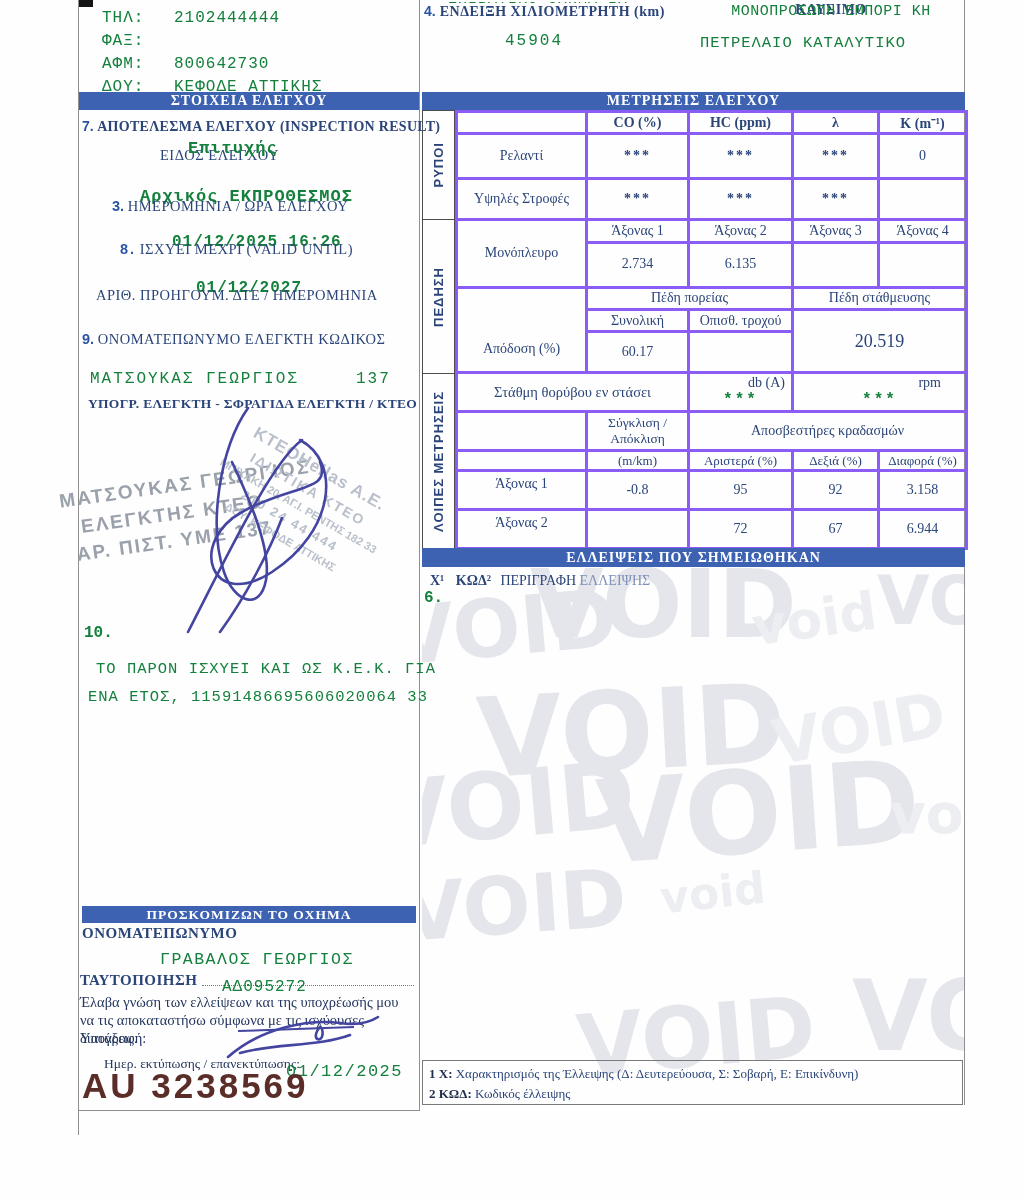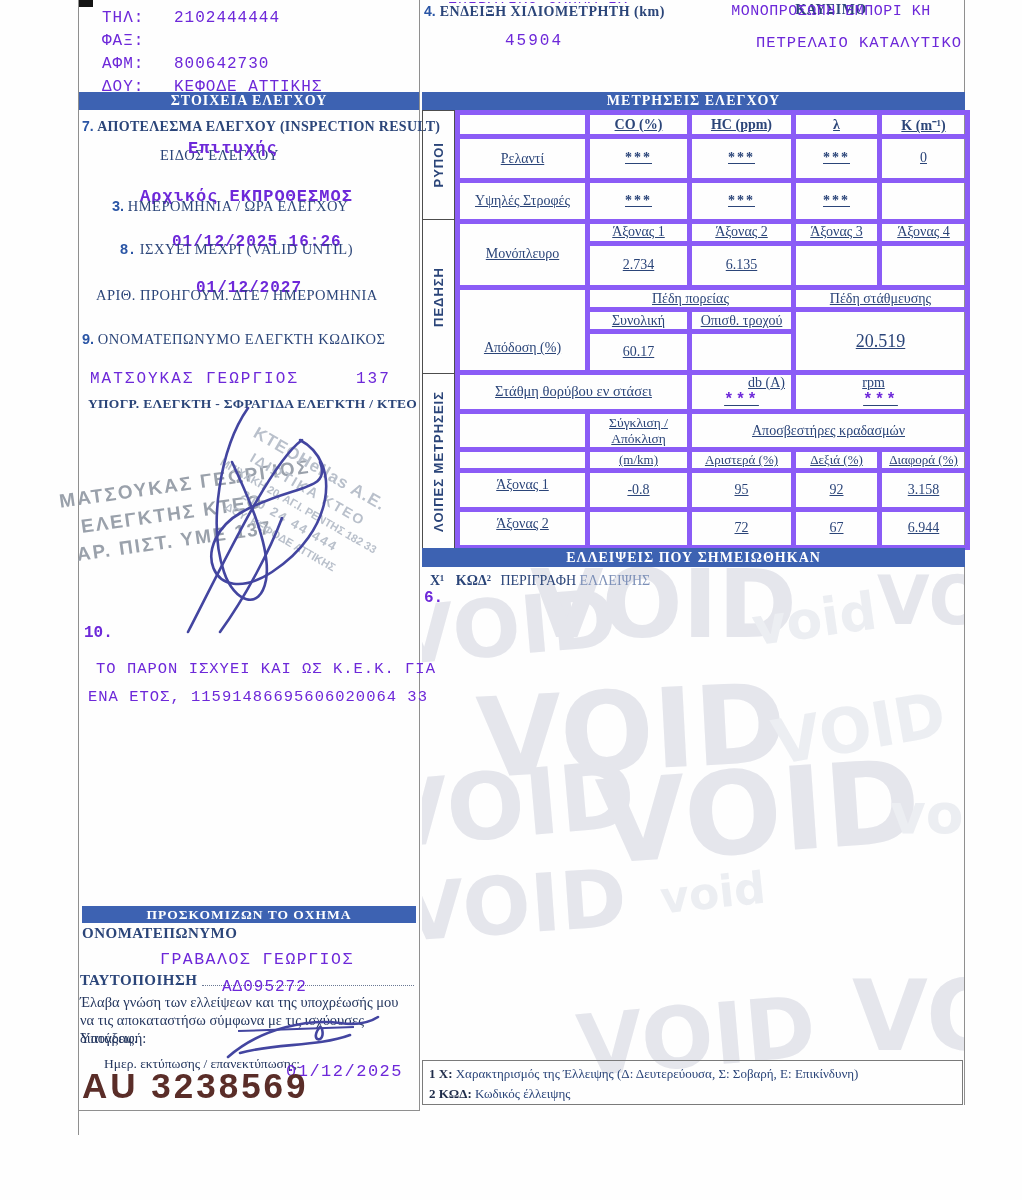--- a/index.html
+++ b/index.html
@@ -1,33 +1,33 @@
 <!DOCTYPE html>
 <html><head>
 <meta charset="utf-8">
 <style>
   html,body{margin:0;padding:0;background:#ffffff;}
   #page{position:relative;width:1022px;height:1200px;background:#fefefe;overflow:hidden;
         font-family:"Liberation Serif",serif;}
   .abs{position:absolute;}
-  .mono{font-family:"Liberation Mono",monospace;color:#6d28d9;}
+  .mono{font-family:"Liberation Mono",monospace;color:#15803d;}
   .sans{font-family:"Liberation Sans",sans-serif;}
   .navy{color:#2b4579;}
   .navylight{color:#7d90b8;}
   .num{color:#2a55a5;font-weight:bold;font-family:"Liberation Sans",sans-serif;}
   .bar{background:#3d62b2;color:#ffffff;text-align:center;font-weight:bold;
        font-size:14px;line-height:18px;letter-spacing:1px;font-family:"Liberation Serif",serif;}
   .vline{background:#8f8f8f;width:1px;}
   .hline{background:#8f8f8f;height:1px;}
   .fieldrow{display:flex;font-size:16px;line-height:23px;letter-spacing:1px;}
   .fieldrow .lab{width:72px;}
   
   table.meas{border-collapse:collapse;width:510px;table-layout:fixed;}
-  table.meas td{border:5px solid #8b5cf6;padding:0 2px;font-size:14px;color:#2b4579;
-       text-align:center;vertical-align:middle;font-family:"Liberation Serif",serif;overflow:hidden;text-decoration:underline;}
+  table.meas td{border:3px solid #8b5cf6;padding:0 2px;font-size:14px;color:#2b4579;
+       text-align:center;vertical-align:middle;font-family:"Liberation Serif",serif;overflow:hidden;}
   td.val{font-family:"Liberation Mono",monospace;color:#1a1a1a;font-size:17px;
        vertical-align:bottom;line-height:1.05;padding-bottom:2px;}
   .stars{font-weight:bold;letter-spacing:2px;}
   .lab-left{text-align:left;padding-left:8px;}
   .band{display:flex;flex-direction:column;width:33px;}
   .bandseg{border:1px solid #4d4d4d;display:flex;align-items:center;justify-content:center;}
   .vlabel{writing-mode:vertical-rl;transform:rotate(180deg);font-family:"Liberation Sans",sans-serif;
        font-weight:bold;font-size:13px;color:#2b4579;letter-spacing:1px;white-space:nowrap;}
   .clip-overprint{overflow:hidden;height:9px;}
   .clip-overprint span{display:block;margin-top:-10px;line-height:16px;}
@@ -75,21 +75,21 @@
       </div>
     </div>
     <div class="mono" style="margin-top:12px;text-align:center;width:220px;font-size:16px;letter-spacing:2px;">45904</div>
   </div>
 
   <div class="abs" style="left:700px;top:2px;width:262px;">
     <div style="position:relative;height:20px;">
       <div class="navy" style="text-align:center;font-size:14px;font-weight:bold;letter-spacing:0.5px;">ΚΑΥΣΙΜΟ</div>
       <div class="abs mono" style="left:2px;top:1px;width:258px;text-align:center;font-size:15px;letter-spacing:0.5px;">ΜΟΝΟΠΡΟΣΩΠΗ ΕΜΠΟΡΙ ΚΗ</div>
     </div>
-    <div class="mono" style="margin-top:12px;text-align:right;font-size:15.5px;letter-spacing:1px;">ΠΕΤΡΕΛΑΙΟ ΚΑΤΑΛΥΤΙΚΟ</div>
+    <div class="mono" style="margin-top:12px;text-align:left;font-size:15.5px;letter-spacing:1px;">ΠΕΤΡΕΛΑΙΟ ΚΑΤΑΛΥΤΙΚΟ</div>
   </div>
 
   <div class="abs bar" style="left:79px;top:92px;width:340px;height:18px;">ΣΤΟΙΧΕΙΑ ΕΛΕΓΧΟΥ</div>
   <div class="abs bar" style="left:422px;top:92px;width:543px;height:18px;">ΜΕΤΡΗΣΕΙΣ ΕΛΕΓΧΟΥ</div>
 
   <div class="abs" style="left:82px;top:118px;font-size:14px;">
     <span class="num">7.</span>
     <span class="navy" style="font-weight:bold;letter-spacing:0.3px;">ΑΠΟΤΕΛΕΣΜΑ ΕΛΕΓΧΟΥ (INSPECTION RESULT)</span>
   </div>
   <div class="abs navy" style="left:160px;top:147px;font-size:14.5px;letter-spacing:0.5px;">ΕΙΔΟΣ ΕΛΕΓΧΟΥ</div>
@@ -229,21 +229,21 @@
         <td class="val">60.17</td>
         <td class="val"></td>
       </tr>
       <tr style="height:38px;">
         <td colspan="2" class="lab-left" style="font-size:14.5px;">Στάθμη θορύβου εν στάσει</td>
         <td>
           <div style="text-align:right;padding-right:4px;">db (A)</div>
           <div class="mono stars" style="font-size:16px;">***</div>
         </td>
         <td colspan="2">
-          <div style="text-align:center;padding-right:14px;">rpm</div>
+          <div style="text-align:right;padding-right:22px;">rpm</div>
           <div class="mono stars" style="font-size:16px;">***</div>
         </td>
       </tr>
       <tr style="height:38px;">
         <td></td>
         <td style="font-size:13.5px;">Σύγκλιση / Απόκλιση</td>
         <td colspan="3">Αποσβεστήρες κραδασμών</td>
       </tr>
       <tr style="height:20px;">
         <td></td>

